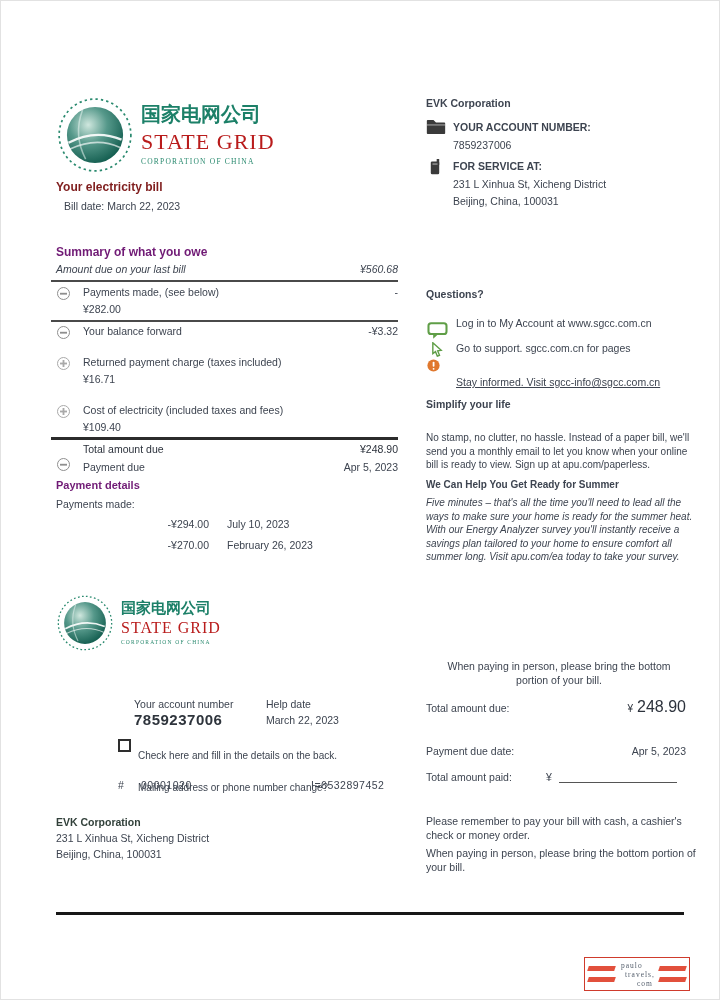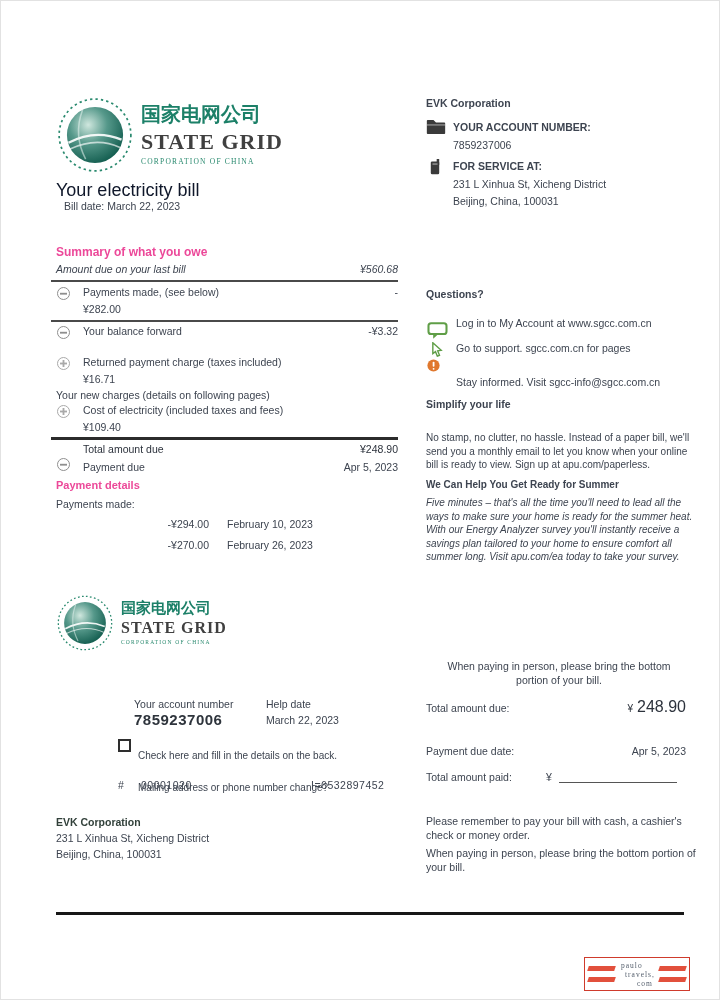--- a/index.html
+++ b/index.html
@@ -3,27 +3,27 @@
 <meta charset="utf-8">
 <style>
   html,body{margin:0;padding:0;background:#fff;}
   .page{position:relative;width:720px;height:1000px;background:#ffffff;
         font-family:"Liberation Sans",sans-serif;color:#3d4450;overflow:hidden;
         border:1px solid #e2e2e2;box-sizing:border-box;}
   .abs{position:absolute;}
   .t{font-size:10.5px;line-height:1.3;}
   .ts{font-size:10px;line-height:1.35;}
   .b{font-weight:bold;}
-  .head{font-size:12px;font-weight:bold;color:#ec4899;}
-  .green-head{color:#0f172a;font-weight:normal;font-size:18px;}
+  .head{font-size:12px;font-weight:bold;color:#701a75;}
+  .green-head{color:#7f1d1d;font-weight:bold;font-size:12px;}
   .row{display:flex;justify-content:space-between;}
   .rule{background:#4a4a4a;height:1.5px;}
   .rule-dark{background:#2b2b2b;height:2.5px;}
   .cn{color:#1c8068;font-weight:bold;}
-  .en{color:#404040;font-weight:bold;font-family:"Liberation Serif",serif;letter-spacing:1px;}
+  .en{color:#b91c1c;font-weight:normal;font-family:"Liberation Serif",serif;letter-spacing:1px;}
   .sub{color:#2a8a6f;font-family:"Liberation Serif",serif;letter-spacing:1.2px;}
   .circ{display:inline-flex;width:13px;height:13px;border:1.6px solid #8f8f8f;border-radius:50%;
         align-items:center;justify-content:center;box-sizing:border-box;}
   .circ svg{display:block;}
   .acct-big{font-size:15px;font-weight:bold;color:#2e343c;letter-spacing:0.5px;}
   .checkbox{width:13px;height:13px;border:2.4px solid #2e2e2e;background:#fff;box-sizing:border-box;}
   .blankline{display:inline-block;width:118px;border-bottom:1.3px solid #555;height:11px;}
   .bigmoney{font-size:16px;color:#2c323c;}
   .bigmoney .cur{font-size:10px;margin-right:4px;}
   .wm{border:1.5px solid #cf3b2c;background:#fff;box-sizing:border-box;}
@@ -115,21 +115,20 @@
 
   <span class="abs circ" style="left:56px;top:356px;border-color:#a9a9a9;">
     <svg width="7" height="7" viewBox="0 0 10 10">
         <rect x="0" y="3.7" width="10" height="2.6" fill="#a9a9a9"></rect>
         <rect x="3.7" y="0" width="2.6" height="10" fill="#a9a9a9"></rect>
       </svg>
   </span>
   <div class="abs t" style="left:82px;top:355px;">Returned  payment  charge (taxes  included)</div>
   <div class="abs t" style="left:82px;top:372px;">¥16.71</div>
 
-  <div class="abs t" style="left:55px;top:388px;">Your new charges (details  on following pages)</div>
 
   <span class="abs circ" style="left:56px;top:404px;border-color:#a9a9a9;">
     <svg width="7" height="7" viewBox="0 0 10 10">
         <rect x="0" y="3.7" width="10" height="2.6" fill="#a9a9a9"></rect>
         <rect x="3.7" y="0" width="2.6" height="10" fill="#a9a9a9"></rect>
       </svg>
   </span>
   <div class="abs t" style="left:82px;top:403px;">Cost of electricity  (included taxes  and  fees)</div>
   <div class="abs t" style="left:82px;top:420px;">¥109.40</div>
 
@@ -148,21 +147,21 @@
   <div class="abs row t" style="left:82px;top:460px;width:315px;">
     <span>Payment  due</span>
     <span>Apr 5, 2023</span>
   </div>
 
   <div class="abs head" style="left:55px;top:478px;font-size:11px;">Payment  details</div>
   <div class="abs t" style="left:55px;top:497px;">Payments  made:</div>
 
   <div class="abs t" style="left:120px;top:517px;width:300px;display:flex;">
     <span style="width:88px;text-align:right;">-¥294.00</span>
-    <span style="margin-left:18px;">February  10,  2023</span>
+    <span style="margin-left:18px;">July  10,  2023</span>
   </div>
   <div class="abs t" style="left:120px;top:538px;width:300px;display:flex;">
     <span style="width:88px;text-align:right;">-¥270.00</span>
     <span style="margin-left:18px;">February  26,  2023</span>
   </div>
 
   <div class="abs t b" style="left:425px;top:287px;">Questions?</div>
 
   <div class="abs" style="left:426px;top:321px;">
     <svg width="21" height="18" viewBox="0 0 24 21">
@@ -179,21 +178,21 @@
   </div>
   <div class="abs t" style="left:455px;top:341px;">Go to support. sgcc.com.cn for pages</div>
 
   <div class="abs" style="left:426px;top:357px;">
     <svg width="13" height="13" viewBox="0 0 16 16">
       <circle cx="8" cy="8" r="7.5" fill="#e0782e"></circle>
       <rect x="7" y="3.3" width="2.2" height="6.2" rx="1" fill="#ffffff"></rect>
       <rect x="7" y="11" width="2.2" height="2.2" rx="1" fill="#ffffff"></rect>
     </svg>
   </div>
-  <div class="abs t" style="left:455px;top:375px;">Stay informed. Visit sgcc-info@sgcc.com.cn</div>
+  <div class="abs t" style="left:455px;top:375px;text-decoration:underline;">Stay informed. Visit sgcc-info@sgcc.com.cn</div>
 
   <div class="abs t b" style="left:425px;top:397px;">Simplify your life</div>
 
   <div class="abs ts" style="left:425px;top:430px;width:274px;">No stamp, no clutter,  no hassle.  Instead of a paper bill,  we'll send  you a monthly email  to let  you know when  your online bill  is ready to view. Sign  up at apu.com/paperless.</div>
   <div class="abs ts b" style="left:425px;top:477px;">We Can Help  You Get Ready for Summer</div>
   <div class="abs ts" style="left:425px;top:495px;width:274px;font-style:italic;">Five minutes – that's all  the time  you'll need  to lead all  the ways to  make sure your home is  ready for  the summer heat. With our  Energy Analyzer  survey you'll instantly  receive a savings plan tailored  to your home to  ensure  comfort all summer long.  Visit  apu.com/ea  today to take your survey.</div>
 
   <div class="abs" style="left:55px;top:593px;width:58px;height:58px;">
     <svg width="58" height="58" viewBox="0 0 100 100">
       <defs>

